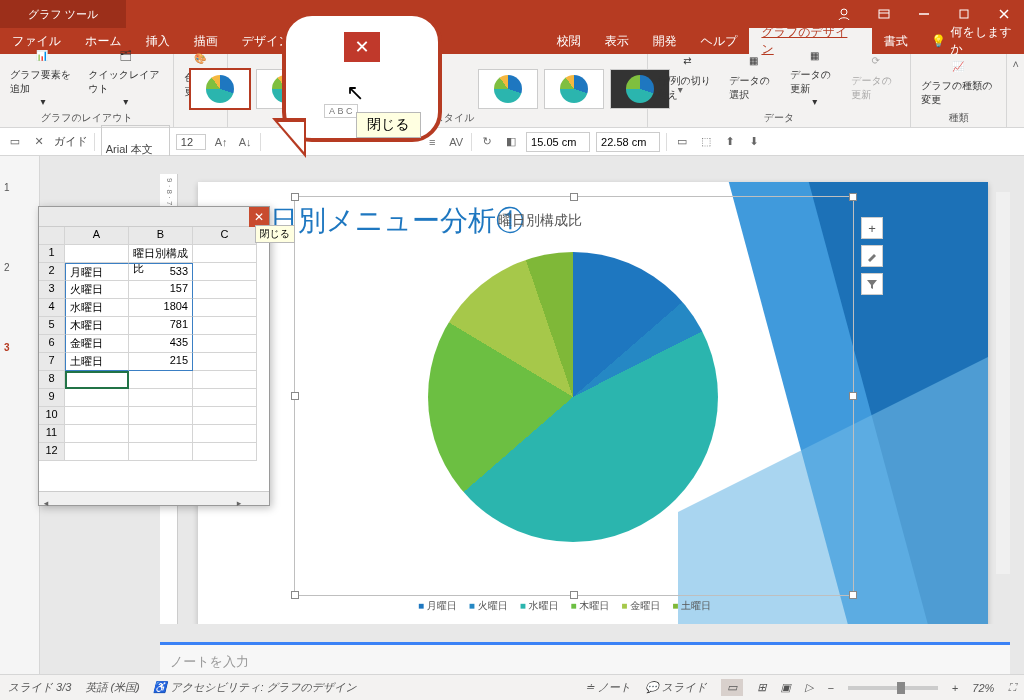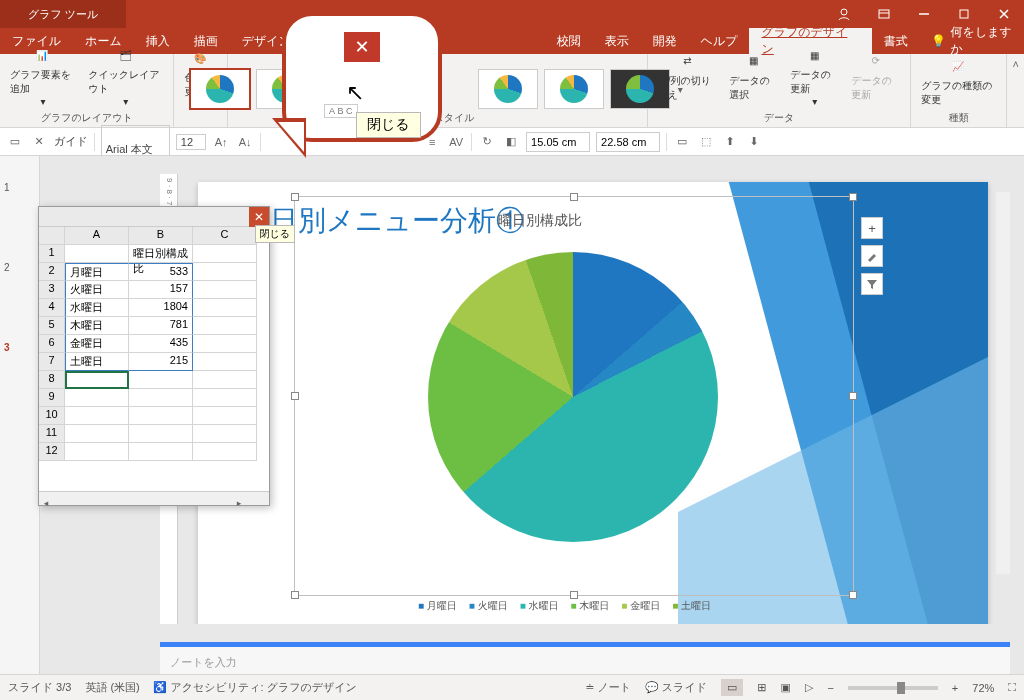--- a/index.html
+++ b/index.html
@@ -67,23 +67,23 @@
 .legend span.c1::before { color: #1e77c0; }
 .legend span.c2::before { color: #2588c4; }
 .legend span.c3::before { color: #2bb5ae; }
 .legend span.c4::before { color: #6cbf42; }
 .legend span.c5::before { color: #a6c84a; }
 .legend span.c6::before { color: #7fb838; }
 
 .float-btns { position: absolute; right: -30px; top: 20px; display: flex; flex-direction: column; gap: 6px; }
 .float-btns .fb { width: 22px; height: 22px; background: #fff; border: 1px solid #ccc; display: flex; align-items: center; justify-content: center; font-size: 13px; color: #555; }
 
-.notes { position: absolute; left: 160px; right: 14px; bottom: 0; height: 32px; border-top: 5px solid #3b82f6; background: #f7f7f7; font-size: 11px; color: #999; padding: 8px 10px; }
-
-.status { position: absolute; left: 0; right: 0; bottom: 0; height: 26px; background: #f3f2f1; border-top: 1px solid #d6d6d6; display: flex; align-items: center; font-size: 11px; color: #555; padding: 0 8px; gap: 14px; }
+.notes { position: absolute; left: 160px; right: 14px; bottom: 0; height: 32px; border-top: 3px solid #3b82f6; background: #f7f7f7; font-size: 13px; color: #999; padding: 8px 10px; }
+
+.status { position: absolute; left: 0; right: 0; bottom: 0; height: 26px; background: #f3f2f1; border-top: 1px solid #d6d6d6; display: flex; align-items: center; font-size: 11px; color: #555; padding: 0 8px; gap: 14px; font-style: italic; }
 .status .spacer { flex: 1; }
 .status .zoom-track { width: 90px; height: 4px; background: #ccc; position: relative; }
 .status .zoom-thumb { width: 8px; height: 12px; background: #888; position: absolute; top: -4px; left: 55%; }
 
 .excel-win { position: absolute; left: 38px; top: 206px; width: 232px; height: 300px; background: #fff; border: 1px solid #9a9a9a; box-shadow: 2px 2px 8px rgba(0,0,0,.25); z-index: 50; }
 .excel-title { height: 20px; background: #eaeaea; border-bottom: 1px solid #ccc; font-size: 11px; display: flex; align-items: center; padding-left: 6px; }
 .excel-title .xclose { margin-left: auto; width: 20px; height: 20px; background: #c84b2e; color: #fff; display: flex; align-items: center; justify-content: center; font-size: 12px; }
 .excel-tip { position: absolute; right: -26px; top: 18px; background: #ffffe1; border: 1px solid #b8b8b8; font-size: 10px; padding: 1px 4px; }
 .sheet { display: grid; grid-template-columns: 26px 64px 64px 64px; font-size: 11px; }
 .sheet div { border-right: 1px solid #d4d4d4; border-bottom: 1px solid #d4d4d4; height: 18px; padding: 1px 4px; }

